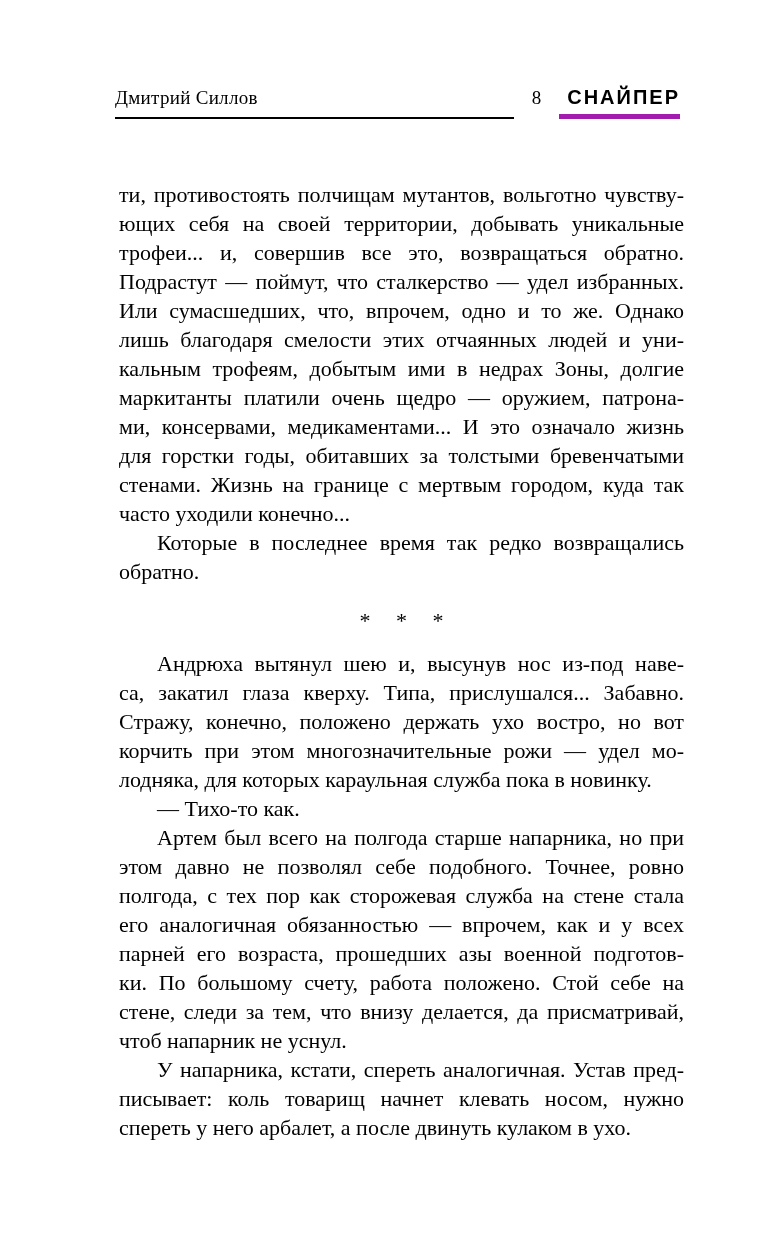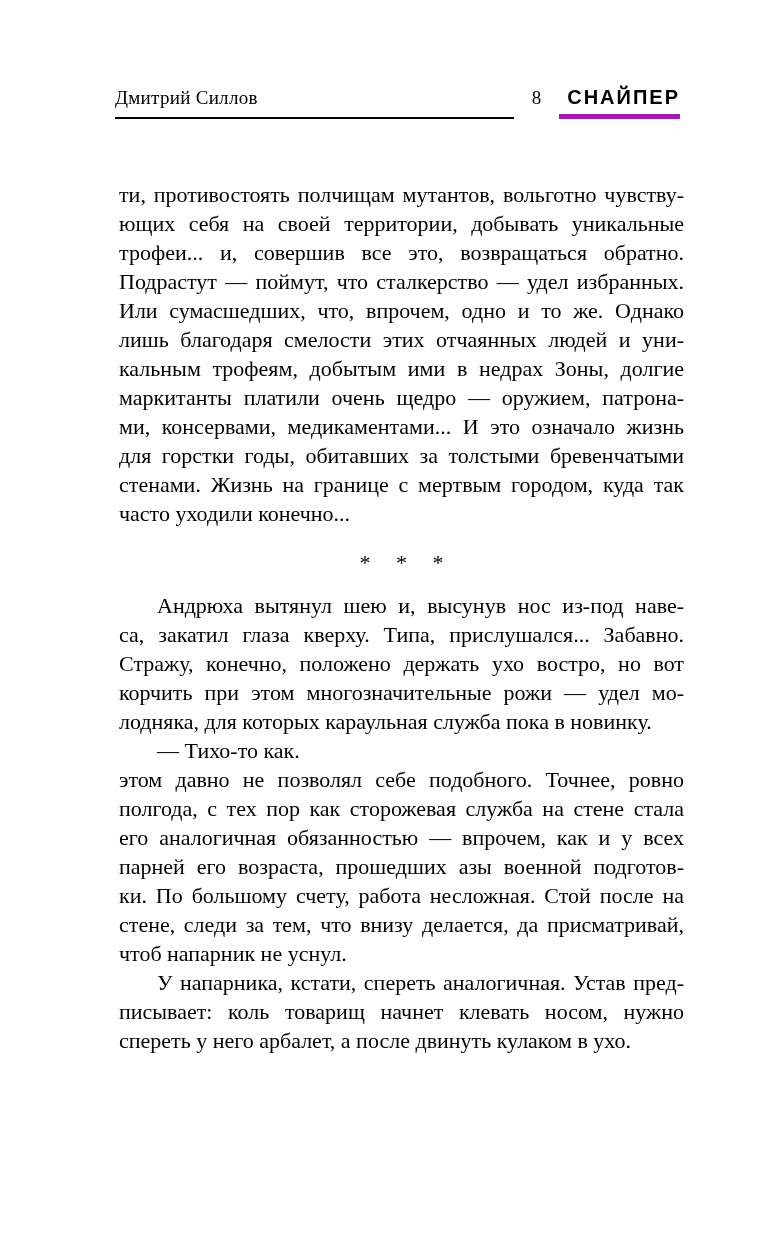--- a/index.html
+++ b/index.html
@@ -101,37 +101,42 @@
         <div class="line">Подрастут — поймут, что сталкерство — удел избранных.</div>
         <div class="line">Или сумасшедших, что, впрочем, одно и то же. Однако</div>
         <div class="line">лишь благодаря смелости этих отчаянных людей и уни-</div>
         <div class="line">кальным трофеям, добытым ими в недрах Зоны, долгие</div>
         <div class="line">маркитанты платили очень щедро — оружием, патрона-</div>
         <div class="line">ми, консервами, медикаментами... И это означало жизнь</div>
         <div class="line">для горстки годы, обитавших за толстыми бревенчатыми</div>
         <div class="line">стенами. Жизнь на границе с мертвым городом, куда так</div>
         <div class="line last">часто уходили конечно...</div>
       </div>
+      <div class="para">
+        <div class="line indent">Которые в последнее время так редко возвращались</div>
+        <div class="line last">обратно.</div>
+      </div>
       <div class="separator">* * *</div>
       <div class="para">
         <div class="line indent">Андрюха вытянул шею и, высунув нос из-под наве-</div>
         <div class="line">са, закатил глаза кверху. Типа, прислушался... Забавно.</div>
         <div class="line">Стражу, конечно, положено держать ухо востро, но вот</div>
         <div class="line">корчить при этом многозначительные рожи — удел мо-</div>
         <div class="line last">лодняка, для которых караульная служба пока в новинку.</div>
       </div>
       <div class="para">
         <div class="line last indent">— Тихо-то как.</div>
       </div>
       <div class="para">
+        <div class="line indent">Артем был всего на полгода старше напарника, но при</div>
         <div class="line">этом давно не позволял себе подобного. Точнее, ровно</div>
         <div class="line">полгода, с тех пор как сторожевая служба на стене стала</div>
         <div class="line">его аналогичная обязанностью — впрочем, как и у всех</div>
         <div class="line">парней его возраста, прошедших азы военной подготов-</div>
-        <div class="line">ки. По большому счету, работа несложная. Стой после на</div>
+        <div class="line">ки. По большому счету, работа положено. Стой себе на</div>
         <div class="line">стене, следи за тем, что внизу делается, да присматривай,</div>
         <div class="line last">чтоб напарник не уснул.</div>
       </div>
       <div class="para">
         <div class="line indent">У напарника, кстати, спереть аналогичная. Устав пред-</div>
         <div class="line">писывает: коль товарищ начнет клевать носом, нужно</div>
         <div class="line last">спереть у него арбалет, а после двинуть кулаком в ухо.</div>
       </div>
     </div>
 

